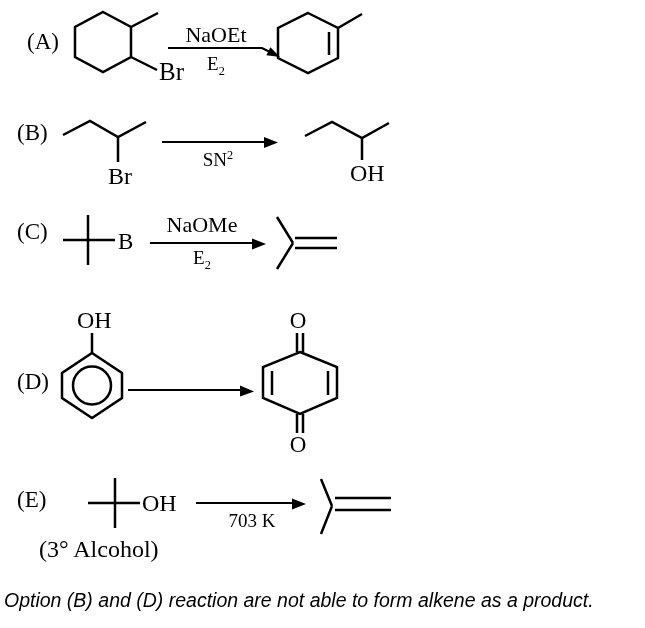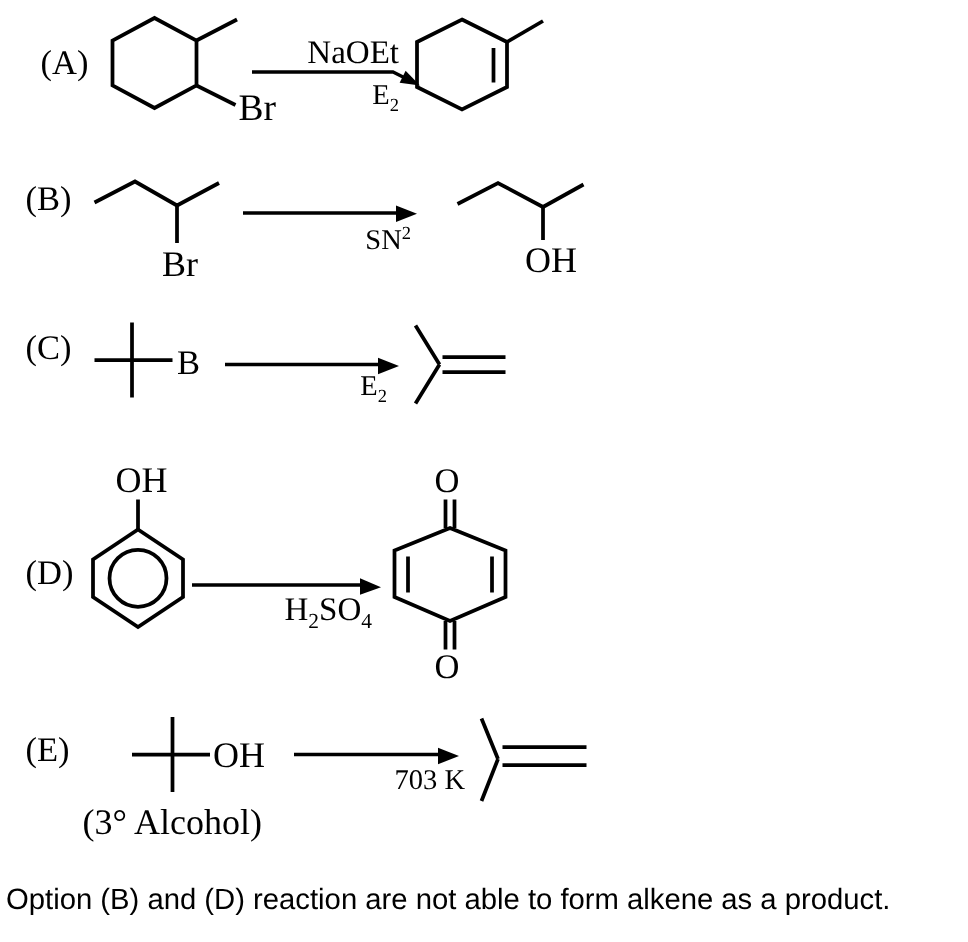--- a/index.html
+++ b/index.html
@@ -5,21 +5,21 @@
   * { margin:0; padding:0; box-sizing:border-box; }
   html,body { background:#ffffff; }
   .page {
     position:relative; width:645px; height:628px;
     background:#ffffff; color:#000;
     font-family:"Liberation Serif","DejaVu Serif",serif;
     overflow:hidden;
   }
   .abs { position:absolute; }
   .rxn-label { font-size:23px; line-height:1; }
-  .arrow-text { text-align:right; line-height:1.1; font-size:22px; white-space:nowrap; }
+  .arrow-text { text-align:center; line-height:1.1; font-size:22px; white-space:nowrap; }
   .arrow-text.sm { font-size:19px; }
   .arrow-text sub, .arrow-text sup { font-size:0.65em; }
   .note-text { font-size:24px; line-height:1; }
   .footer-text {
     font-family:"Liberation Sans","DejaVu Sans",sans-serif;
     font-size:19.5px; line-height:1.3; white-space:nowrap;
   }
   svg { display:block; overflow:visible; }
   .bond { stroke:#000; stroke-width:2.5; fill:none; stroke-linejoin:miter; stroke-linecap:butt; }
   .shaft { stroke:#000; stroke-width:2.2; fill:none; }
@@ -74,20 +74,21 @@
   </svg>
 
   <span class="abs rxn-label" style="left:17px; top:220px;">(C)</span>
 
   <svg class="abs" style="left:55px; top:205px;" width="95" height="70">
     <line class="bond" x1="8" y1="35" x2="60" y2="35"></line>
     <line class="bond" x1="33" y1="10" x2="33" y2="60"></line>
     <text x="63" y="44" font-size="23">B</text>
   </svg>
 
+  <div class="abs arrow-text" style="left:146px; top:213px; width:112px;">NaOMe</div>
   <svg class="abs" style="left:146px; top:235px;" width="124" height="18">
     <path class="shaft" d="M4,8 H106"></path>
     <polygon class="head" points="120,9 106,3.5 106,14.5"></polygon>
   </svg>
   <div class="abs arrow-text sm" style="left:146px; top:248px; width:112px;">E<sub>2</sub></div>
 
   <svg class="abs" style="left:270px; top:210px;" width="74" height="66">
     <path class="bond" d="M23,33 L7,7 M23,33 L7,59"></path>
     <line class="bond" x1="25" y1="28" x2="67" y2="28"></line>
     <line class="bond" x1="25" y1="38" x2="67" y2="38"></line>
@@ -99,50 +100,49 @@
     <text x="24" y="28" font-size="24">OH</text>
     <line class="bond" x1="39" y1="33" x2="39" y2="53"></line>
     <polygon class="bond" points="39,53 69,73 69,98 39,118 9,98 9,73"></polygon>
     <circle class="bond" cx="39" cy="85.5" r="19"></circle>
   </svg>
 
   <svg class="abs" style="left:126px; top:382px;" width="134" height="18">
     <path class="shaft" d="M2,8 H114"></path>
     <polygon class="head" points="128,9.5 114,3.5 114,14.5"></polygon>
   </svg>
-  <div class="abs arrow-text" style="left:128px; top:394px; width:120px;">H<sub>2</sub>SO<sub>4</sub></div>
 
   <svg class="abs" style="left:260px; top:300px;" width="80" height="160">
     <text x="38" y="28" font-size="23" text-anchor="middle">O</text>
     <line class="bond" x1="37" y1="33" x2="37" y2="52"></line>
     <line class="bond" x1="43" y1="33" x2="43" y2="52"></line>
     <polygon class="bond" points="40,52 77,67 77,98 40,114 3,98 3,67"></polygon>
     <line class="bond" x1="12" y1="71" x2="12" y2="95"></line>
     <line class="bond" x1="68" y1="71" x2="68" y2="95"></line>
     <line class="bond" x1="37" y1="114" x2="37" y2="133"></line>
     <line class="bond" x1="43" y1="114" x2="43" y2="133"></line>
     <text x="38" y="152" font-size="23" text-anchor="middle">O</text>
   </svg>
 
   <span class="abs rxn-label" style="left:17px; top:488px;">(E)</span>
 
   <svg class="abs" style="left:82px; top:468px;" width="115" height="70">
     <line class="bond" x1="6" y1="35" x2="58" y2="35"></line>
     <line class="bond" x1="33" y1="10" x2="33" y2="60"></line>
     <text x="60" y="43" font-size="24">OH</text>
   </svg>
-  <div class="abs note-text" style="left:55px; top:537px;text-align:right;">(3° Alcohol)</div>
+  <div class="abs note-text" style="left:39px; top:537px;text-align:right;">(3° Alcohol)</div>
 
   <svg class="abs" style="left:194px; top:494px;" width="126" height="20">
     <path class="shaft" d="M2,9 H98"></path>
     <polygon class="head" points="112,10 98,4.5 98,15.5"></polygon>
   </svg>
   <div class="abs arrow-text sm" style="left:194px; top:511px; width:116px;">703 K</div>
 
   <svg class="abs" style="left:315px; top:472px;" width="80" height="68">
     <path class="bond" d="M17,34 L6,7 M17,34 L6,62"></path>
     <line class="bond" x1="20" y1="26" x2="76" y2="26"></line>
     <line class="bond" x1="20" y1="38" x2="76" y2="38"></line>
   </svg>
 
-  <div class="abs footer-text" style="left:4px; top:588px; width:640px;">Option (B) and (D) reaction are not able to form alkene as a product.</div>
+  <div class="abs footer-text" style="left:4px; top:588px; width:640px;font-style:italic;">Option (B) and (D) reaction are not able to form alkene as a product.</div>
 
 </div>
 
 </body></html>

